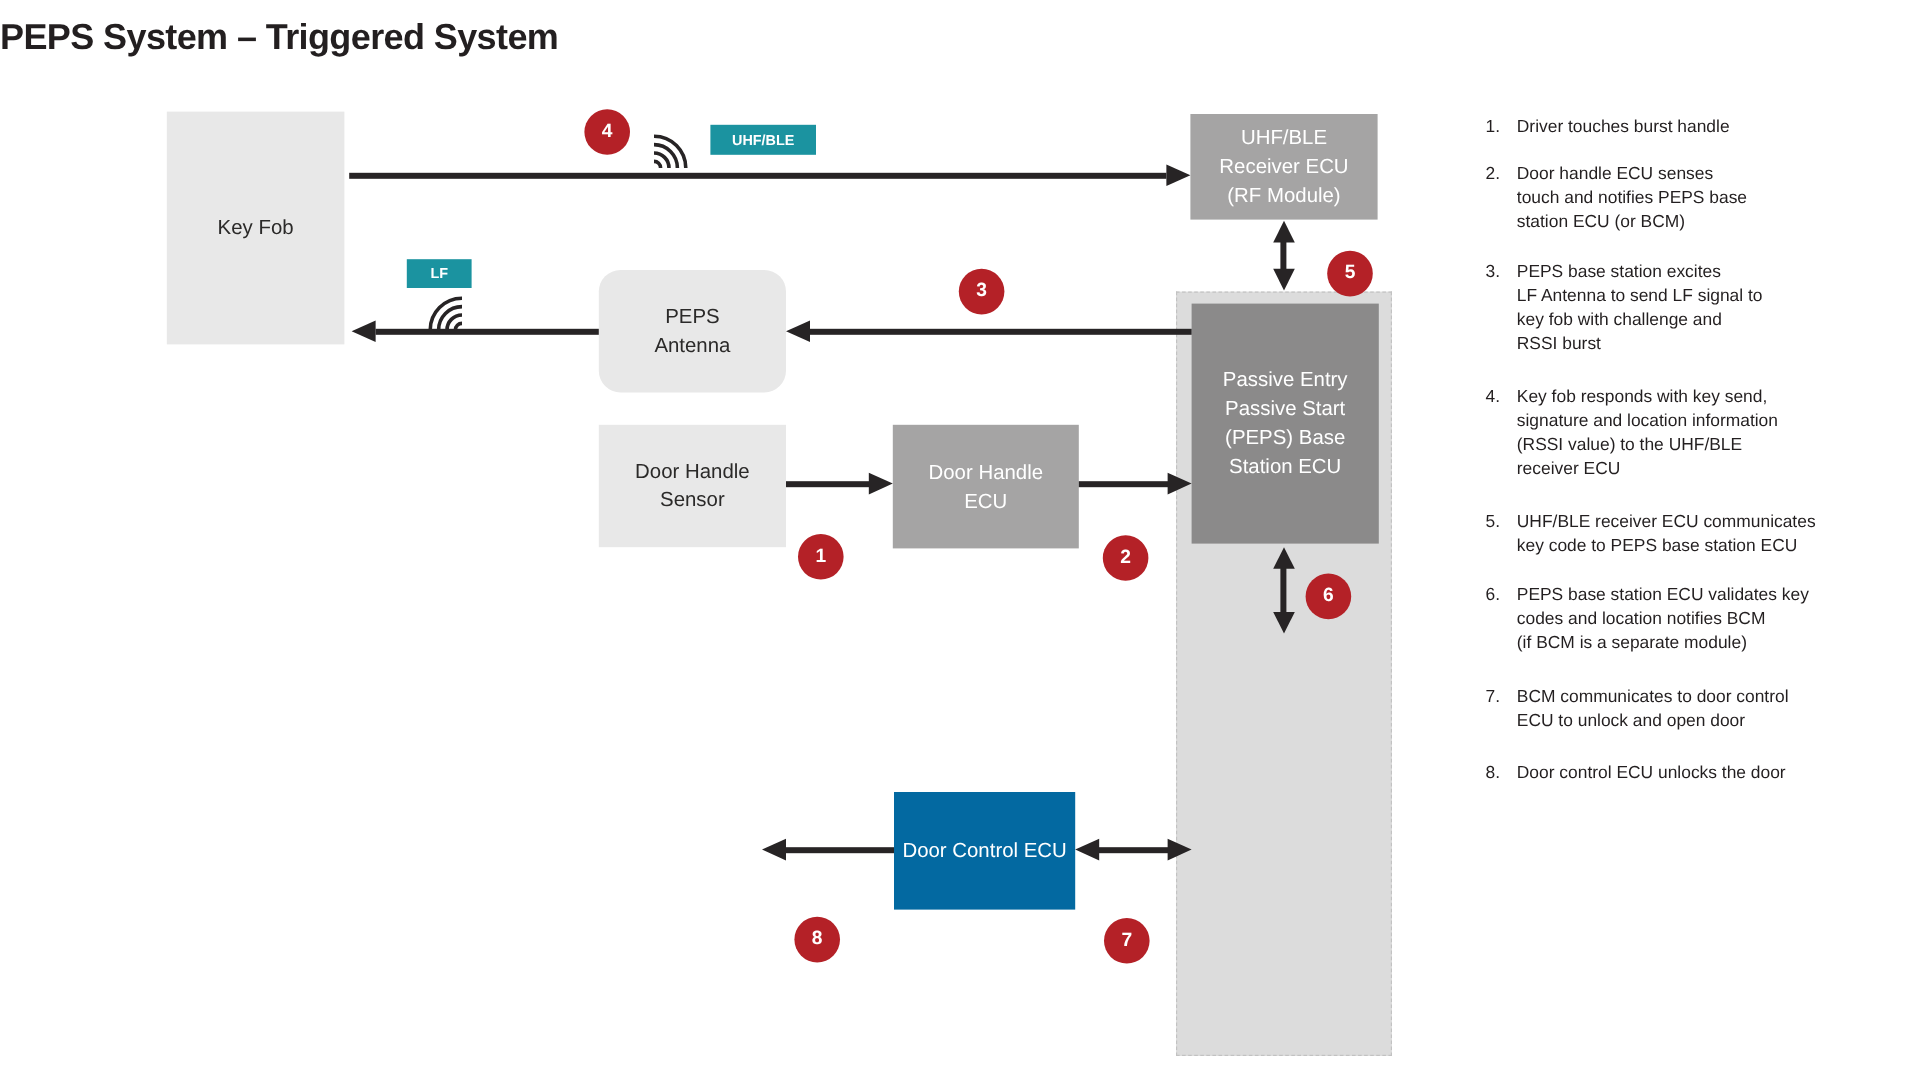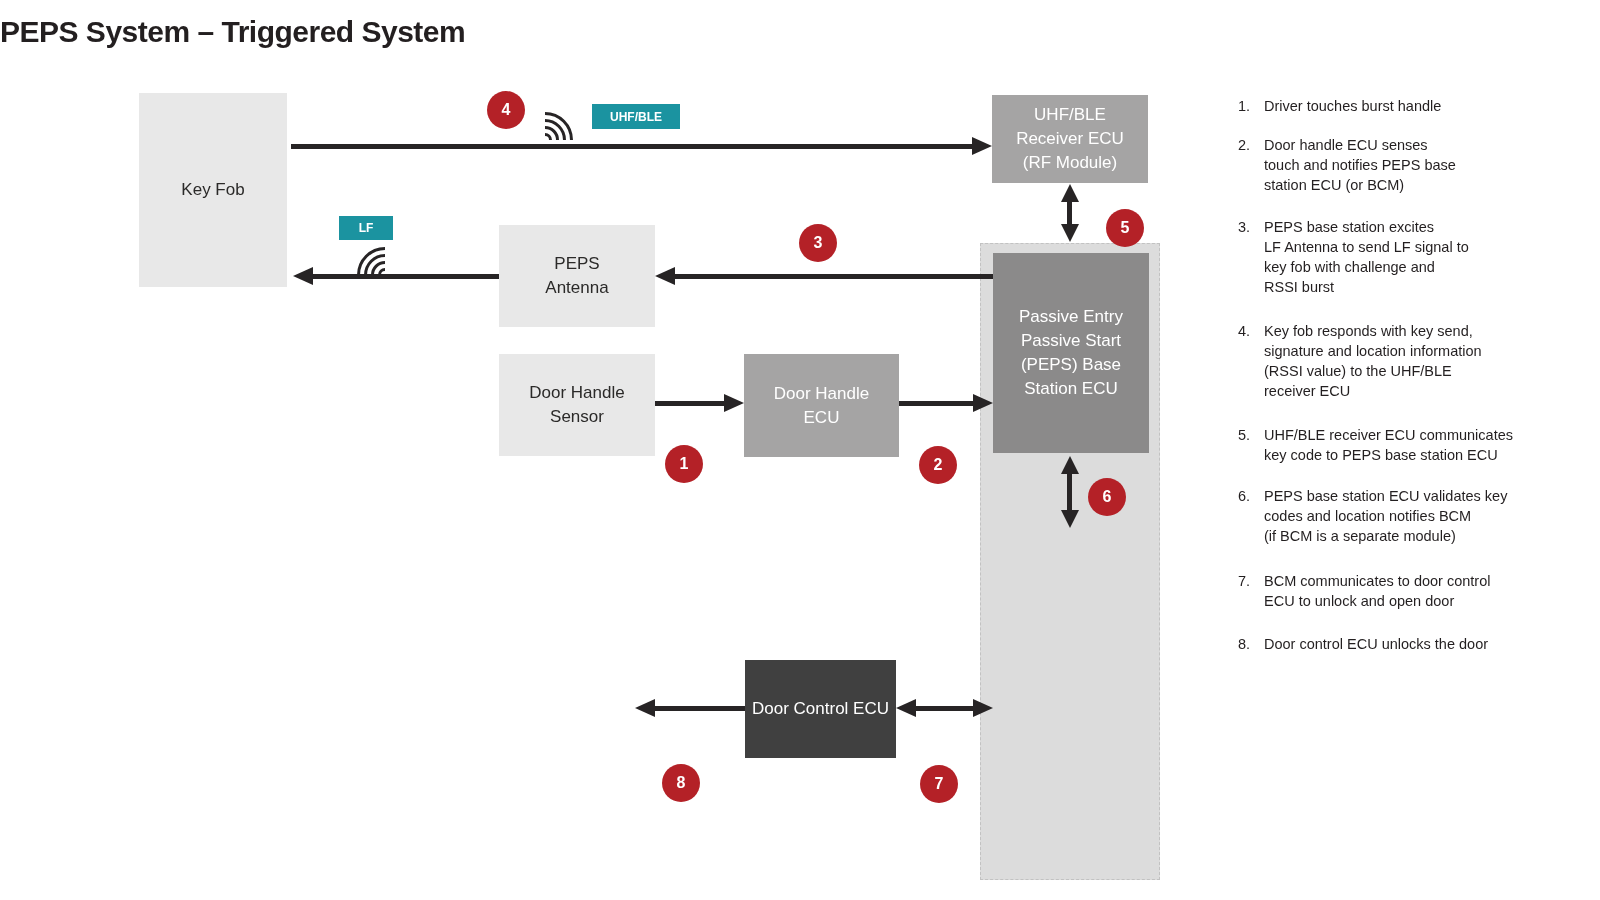--- a/index.html
+++ b/index.html
@@ -11,21 +11,21 @@
   #canvas{position:relative;width:1600px;height:900px;background:#ffffff;overflow:hidden;}
 
   .title{position:absolute;left:0;top:15px;width:1520px;text-align:left;
          font-size:30px;font-weight:bold;color:var(--dark-text);letter-spacing:-0.5px;}
 
   .box{position:absolute;display:flex;align-items:center;justify-content:center;
        text-align:center;white-space:pre-line;font-size:17px;line-height:24px;}
   .box.light{background:#e8e8e8;color:#2b2a29;}
   .box.mid{background:#a5a4a4;color:#ffffff;}
   .box.dark{background:#8b8a8a;color:#ffffff;z-index:2;}
-  .box.teal{background:#404040;color:#ffffff;z-index:2;}
+  .box.teal{background:#0369a1;color:#ffffff;z-index:2;}
 
   .container-zone{position:absolute;left:980px;top:243px;width:180px;height:637px;
        background:#dcdcdc;border:1px dashed #c2c2c2;box-sizing:border-box;z-index:1;}
 
   .hline{position:absolute;height:5px;background:var(--ink);z-index:3;}
   .vline{position:absolute;width:5px;background:var(--ink);z-index:3;}
   .ah{position:absolute;width:0;height:0;z-index:3;}
   .ah-r{border-top:9px solid transparent;border-bottom:9px solid transparent;border-left:20px solid var(--ink);}
   .ah-l{border-top:9px solid transparent;border-bottom:9px solid transparent;border-right:20px solid var(--ink);}
   .ah-u{border-left:9px solid transparent;border-right:9px solid transparent;border-bottom:18px solid var(--ink);}
@@ -55,21 +55,21 @@
   <div class="title">PEPS System – Triggered System</div>
 
   <div class="container-zone"></div>
 
   <div class="box light" style="left:139px;top:93px;width:148px;height:194px;">Key Fob</div>
 
   <div class="box mid" style="left:992px;top:95px;width:156px;height:88px;">UHF/BLE
 Receiver ECU
 (RF Module)</div>
 
-  <div class="box light" style="left:499px;top:225px;width:156px;height:102px;">PEPS
+  <div class="box light" style="left:499px;top:225px;width:156px;height:102px;border-radius:18px;">PEPS
 Antenna</div>
 
   <div class="box light" style="left:499px;top:354px;width:156px;height:102px;">Door Handle
 Sensor</div>
 
   <div class="box mid" style="left:744px;top:354px;width:155px;height:103px;">Door Handle
 ECU</div>
 
   <div class="box dark" style="left:993px;top:253px;width:156px;height:200px;">Passive Entry
 Passive Start

